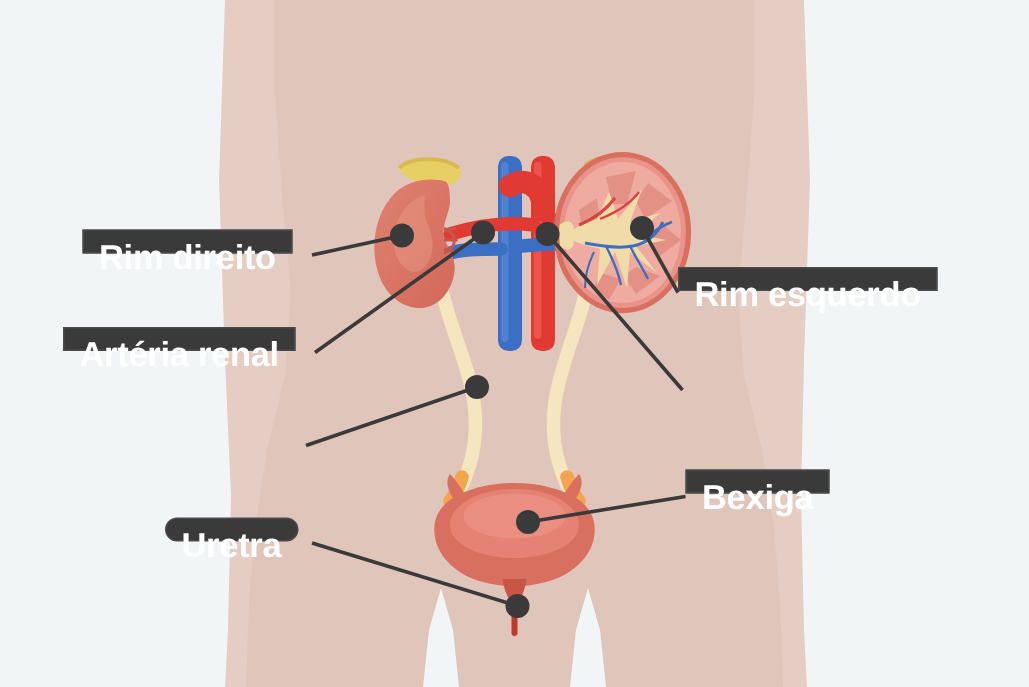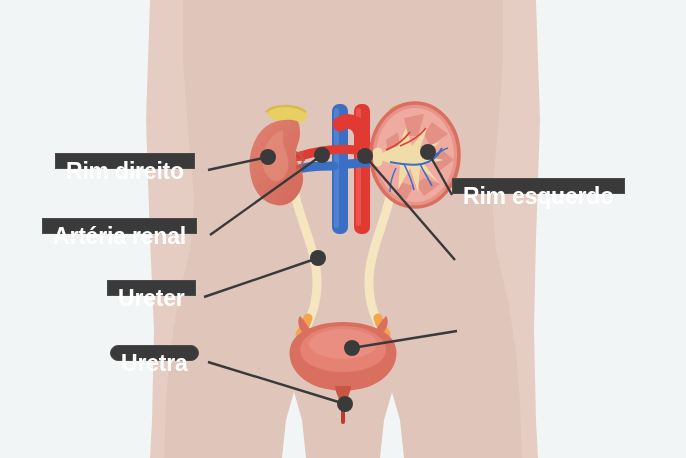--- a/index.html
+++ b/index.html
@@ -201,21 +201,21 @@
         <circle cx="352" cy="348" r="8"></circle>
       </g>
 
     </g>
   </svg>
 
   <div class="label-box" style="left:55px; top:153px;">Rim direito</div>
 
   <div class="label-box" style="left:30px; top:218px;margin-left:12px;">Artéria renal</div>
 
-  <div class="label-box" style="left:107px; top:280px;">Ureter</div>
 
   <div class="label-box" style="left:110px; top:345px;border-radius:10px;">Uretra</div>
 
   <div class="label-box label-right" style="left:452px; top:178px;">Rim esquerdo</div>
 
 
+  <div class="label-box label-right" style="left:457px; top:313px;">Bexiga</div>
 
 </div>
 
 </body></html>

